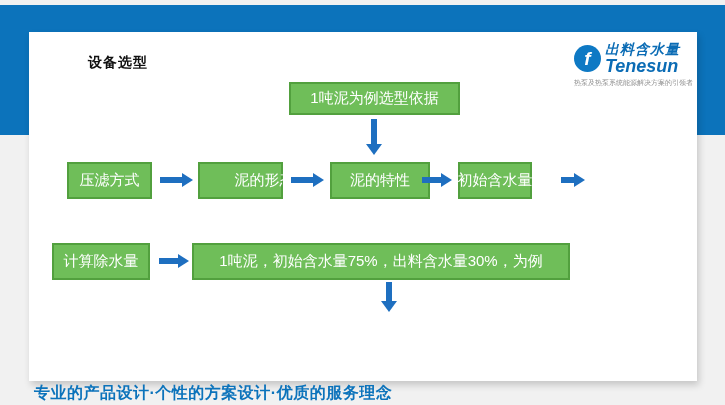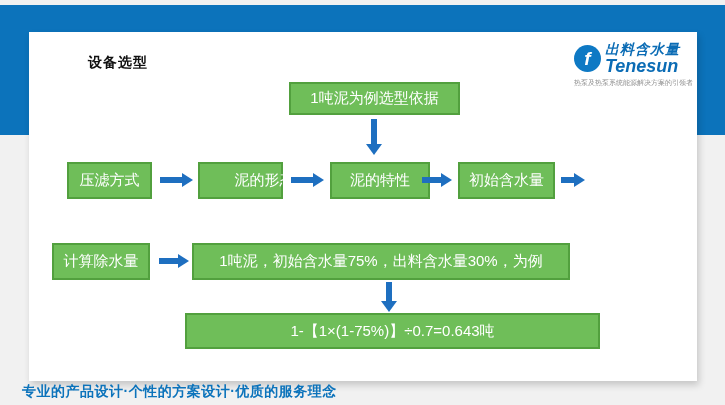--- a/index.html
+++ b/index.html
@@ -29,21 +29,21 @@
   
   .arr-r{position:absolute;display:flex;align-items:center;height:14px;}
   .arr-r .shaft{flex:1;height:6px;background:#1e6fc0;}
   .arr-r .head{width:0;height:0;border-left:11px solid #1e6fc0;
                border-top:7px solid transparent;border-bottom:7px solid transparent;}
   .arr-d{position:absolute;display:flex;flex-direction:column;align-items:center;width:16px;}
   .arr-d .vshaft{flex:1;width:6px;background:#1e6fc0;}
   .arr-d .vhead{width:0;height:0;border-top:11px solid #1e6fc0;
                 border-left:8px solid transparent;border-right:8px solid transparent;}
 
-  .slogan{position:absolute;left:22px;top:383px;font-size:14px;font-weight:bold;color:#0c73bb;letter-spacing:0.5px;}
+  .slogan{position:absolute;left:34px;top:383px;font-size:16px;font-weight:bold;color:#0c73bb;letter-spacing:0.5px;}
 </style>
 </head>
 <body>
 
 <div class="slide">
   <div class="blue-band"></div>
 
   <div class="card">
 
     <h1 class="title">设备选型</h1>
@@ -76,35 +76,34 @@
     <div class="gbox" style="left:169px;top:130px;width:85px;height:37px;padding-left:48px;">泥的形态</div>
     <div class="arr-r" style="left:262px;top:141px;width:33px;">
       <span class="shaft"></span>
       <span class="head"></span>
     </div>
     <div class="gbox" style="left:301px;top:130px;width:100px;height:37px;">泥的特性</div>
     <div class="arr-r" style="left:393px;top:141px;width:30px;">
       <span class="shaft"></span>
       <span class="head"></span>
     </div>
-    <div class="gbox" style="left:429px;top:130px;width:97px;height:37px;">初始含水量</div>
+    <div class="gbox" style="left:429px;top:130px;width:74px;height:37px;">初始含水量</div>
     <div class="arr-r" style="left:532px;top:141px;width:24px;">
       <span class="shaft"></span>
       <span class="head"></span>
     </div>
 
     <div class="gbox" style="left:23px;top:211px;width:98px;height:37px;">计算除水量</div>
     <div class="arr-r" style="left:130px;top:222px;width:30px;">
       <span class="shaft"></span>
       <span class="head"></span>
     </div>
     <div class="gbox" style="left:163px;top:211px;width:378px;height:37px;">1吨泥，初始含水量75%，出料含水量30%，为例</div>
 
     <div class="arr-d" style="left:352px;top:250px;height:30px;">
       <span class="vshaft"></span>
       <span class="vhead"></span>
     </div>
 
-    <div class="gbox" style="left:156px;top:281px;width:415px;height:36px;">1-【1×(1-75%)】÷0.7=0.643吨</div>
   </div>
 
   <div class="slogan">专业的产品设计·个性的方案设计·优质的服务理念</div>
 </div>
 
 </body></html>

